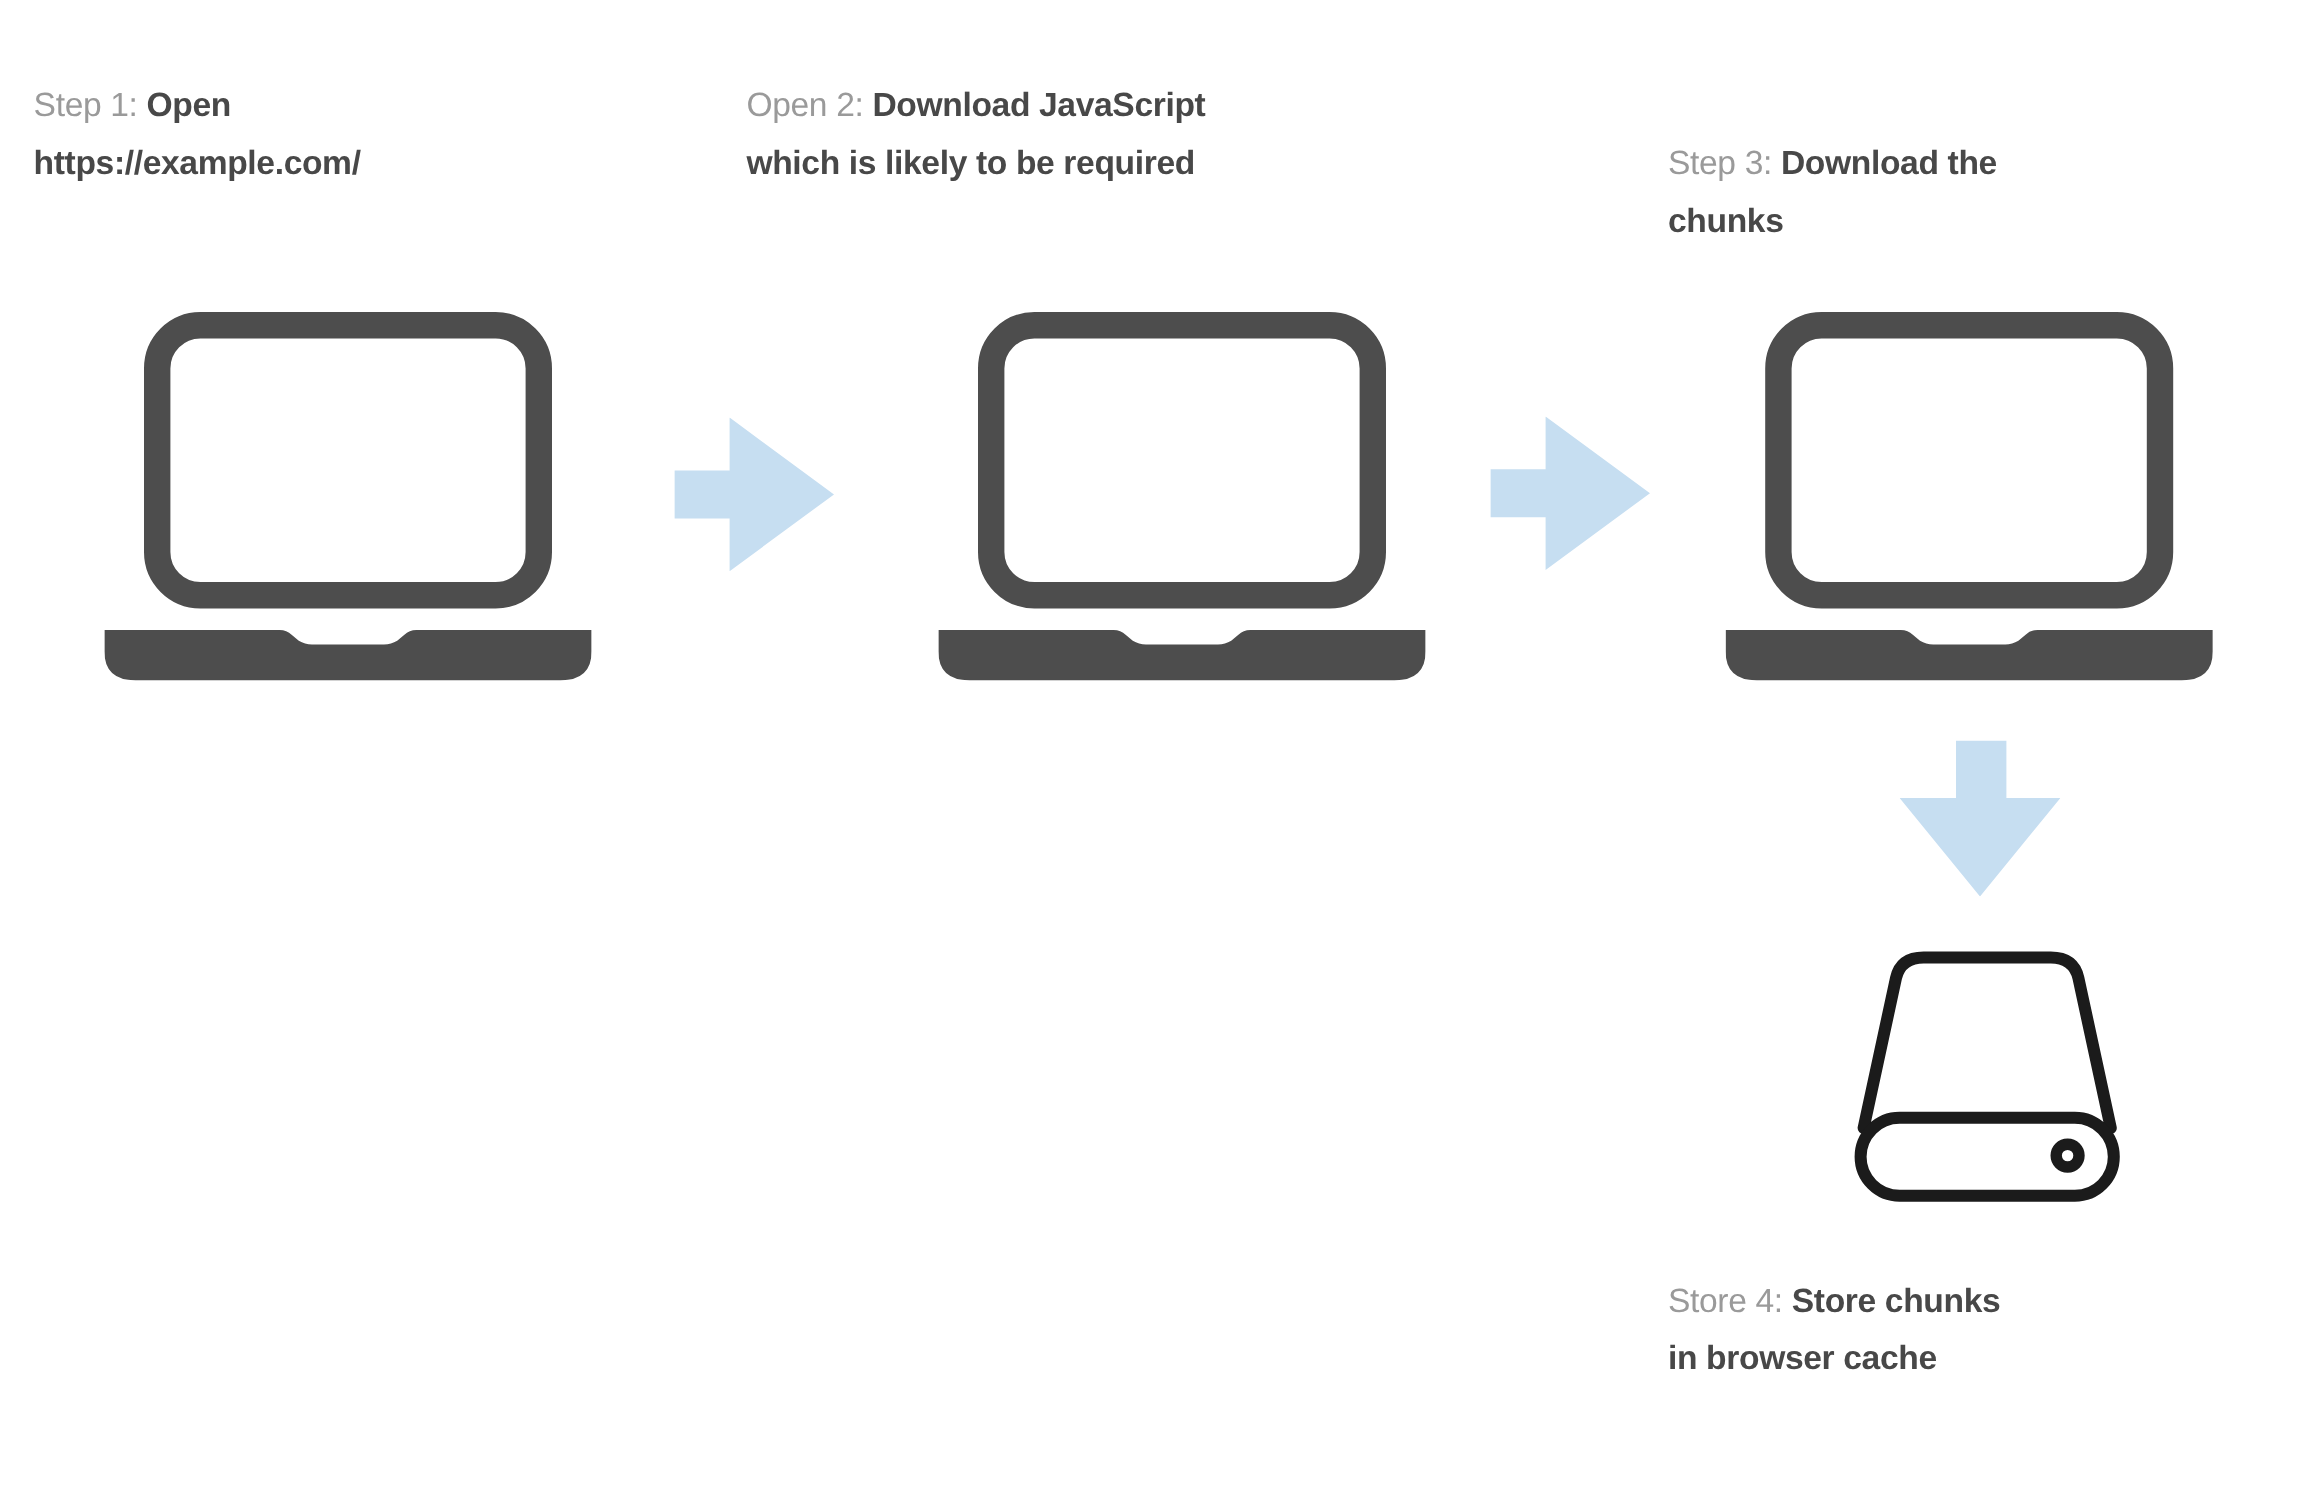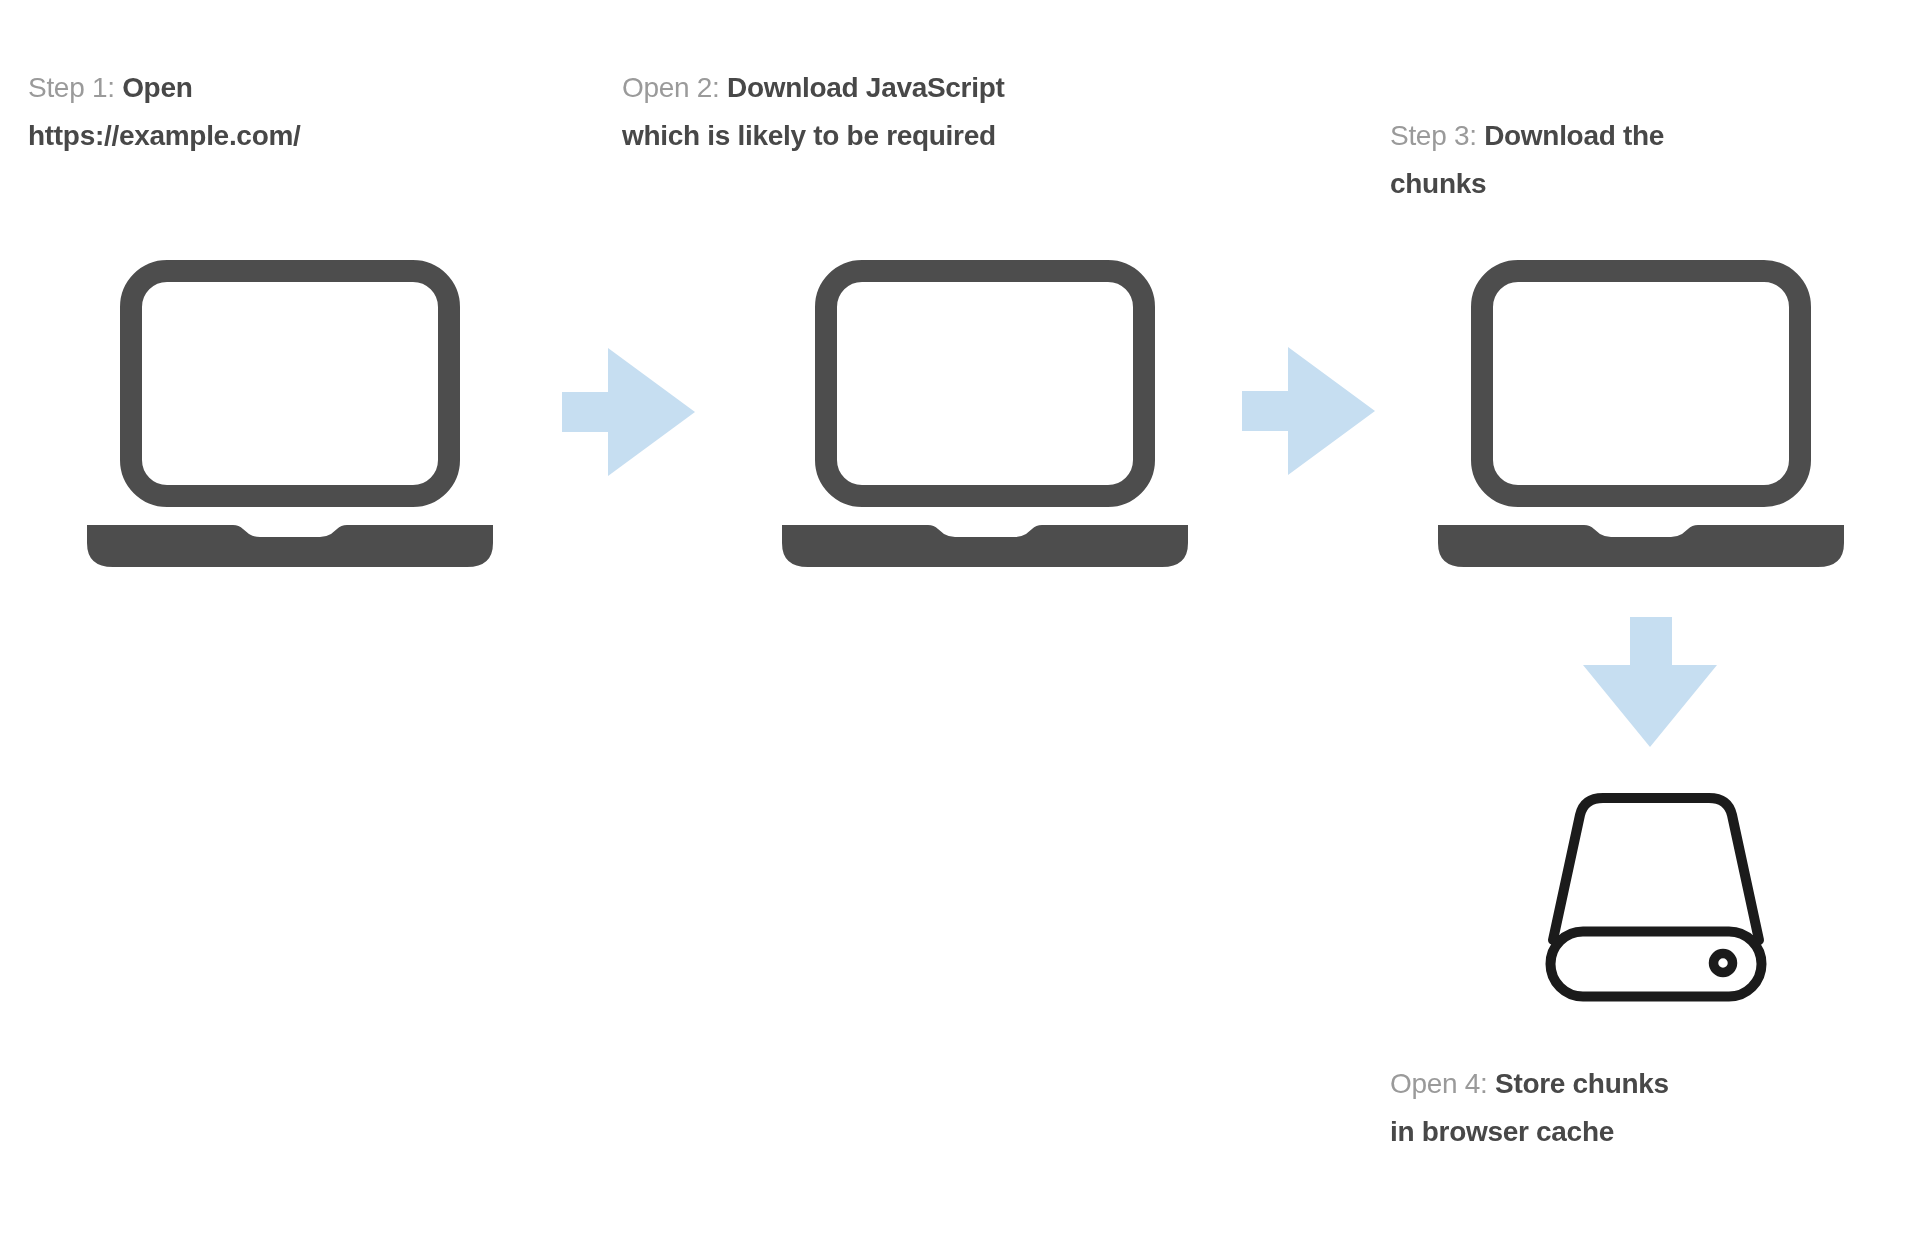--- a/index.html
+++ b/index.html
@@ -105,16 +105,16 @@
       <use href="#laptop-sym"></use>
     </svg>
 
   <svg class="icon-abs arrow-3" viewBox="0 0 134 130">
       <use href="#arrow-down-sym"></use>
     </svg>
 
   <svg class="icon-abs drive-4" viewBox="0 0 222 210">
       <use href="#drive-sym"></use>
     </svg>
-  <div class="step-label label-4"><span class="step-prefix">Open 4: </span><span class="step-title">Store chunks
+  <div class="step-label label-4"><span class="step-prefix">Store 4: </span><span class="step-title">Store chunks
 in browser cache</span></div>
 
 </div>
 
 </body></html>

